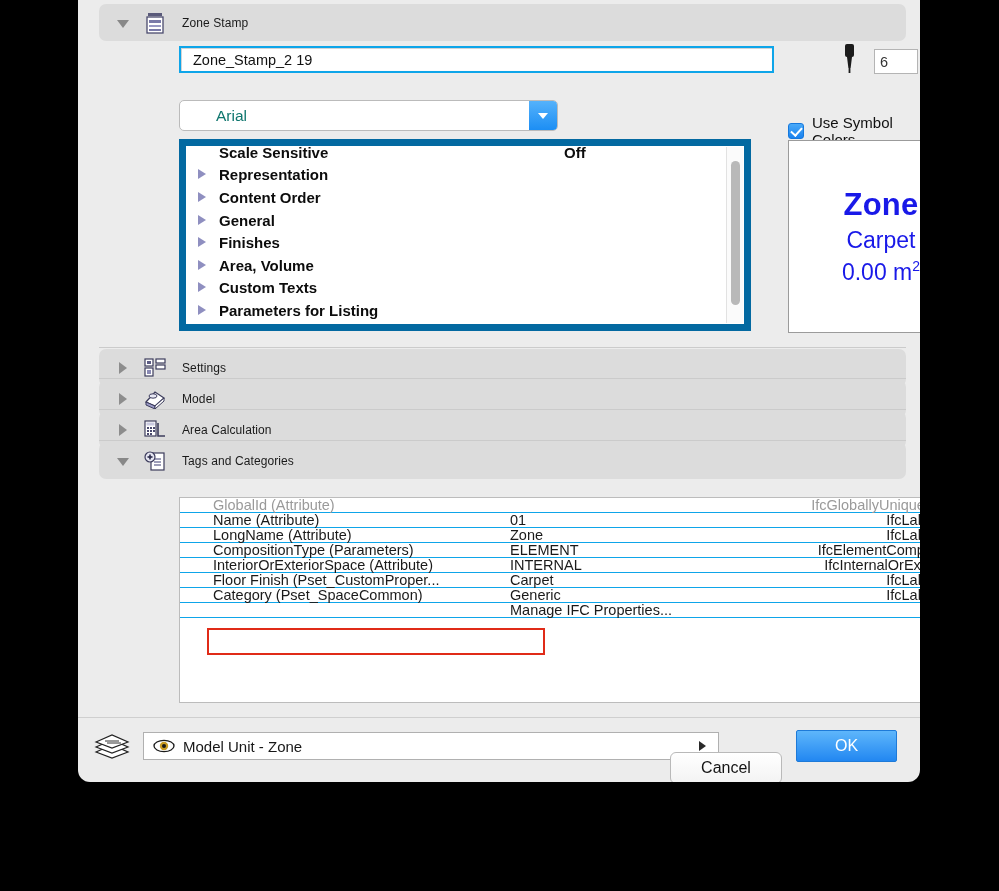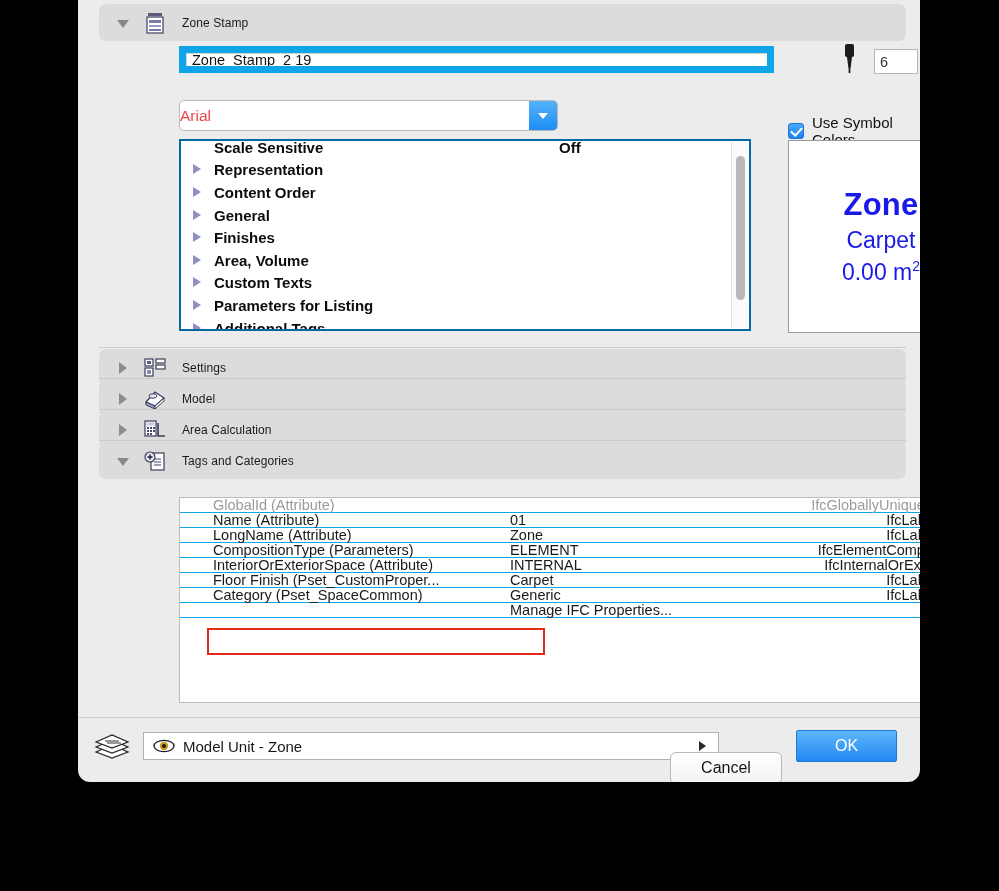--- a/index.html
+++ b/index.html
@@ -62,25 +62,25 @@
     position: absolute; left: 21px; width: 807px; height: 1px;
     background: #cbcbcb;
   }
 
   
   #name-field {
     position: absolute;
     left: 101px; top: 54px;
     width: 595px; height: 27px;
     background: #ffffff;
-    border: 7px solid #0ea5e9;
+    border: 2px solid #0ea5e9;
     box-shadow: inset 1px 1px 0 #d4d4d4, inset 0 0 0 1px #fcfcfc;
     font-size: 14.5px;
     color: #111;
-    padding: 0 0 0 6px;
+    padding: 0 0 0 12px;
     line-height: 25px;
     outline: none;
     font-family: "Liberation Sans", sans-serif;
   }
   #pen-icon { position: absolute; left: 762px; top: 50px; width: 19px; height: 34px; }
   #pen-value {
     position: absolute; left: 796px; top: 57px;
     width: 44px; height: 25px;
     background: #ffffff; border: 1px solid #b4b4b4;
     font-size: 14.5px; color: #333;
@@ -94,21 +94,21 @@
     position: absolute;
     left: 101px; top: 108px;
     width: 379px; height: 31px;
     background: #ffffff;
     border: 1px solid #bbbbbb;
     border-radius: 5px;
     display: flex; align-items: center;
     overflow: hidden;
   }
   #font-combo .fname {
-    flex: 1; font-size: 15.5px; color: #ef4444;
+    flex: 1; padding-left: 36px; font-size: 15.5px; color: #0f766e;
   }
   #font-combo .arrowbox {
     width: 28px; height: 100%;
     background: linear-gradient(#55b2fb, #1c8ef4);
     display: flex; align-items: center; justify-content: center;
   }
   #font-combo .arrowbox::after {
     content: "";
     border-style: solid;
     border-width: 6px 5px 0 5px;
@@ -135,21 +135,21 @@
     transform: rotate(42deg);
   }
   #usc-label { font-size: 15px; color: #101010; }
 
   
   #tree-list {
     position: absolute;
     left: 101px; top: 147px;
     width: 572px; height: 192px;
     background: #ffffff;
-    border: 2px solid #0369a1;
+    border: 7px solid #0369a1;
     overflow: hidden;
   }
   .tree-row {
     position: relative;
     height: 22.6px;
     display: flex; align-items: center;
     padding-left: 12px;
     font-size: 15px; font-weight: bold; color: #0c0c0c;
   }
   .tree-row .tw {

